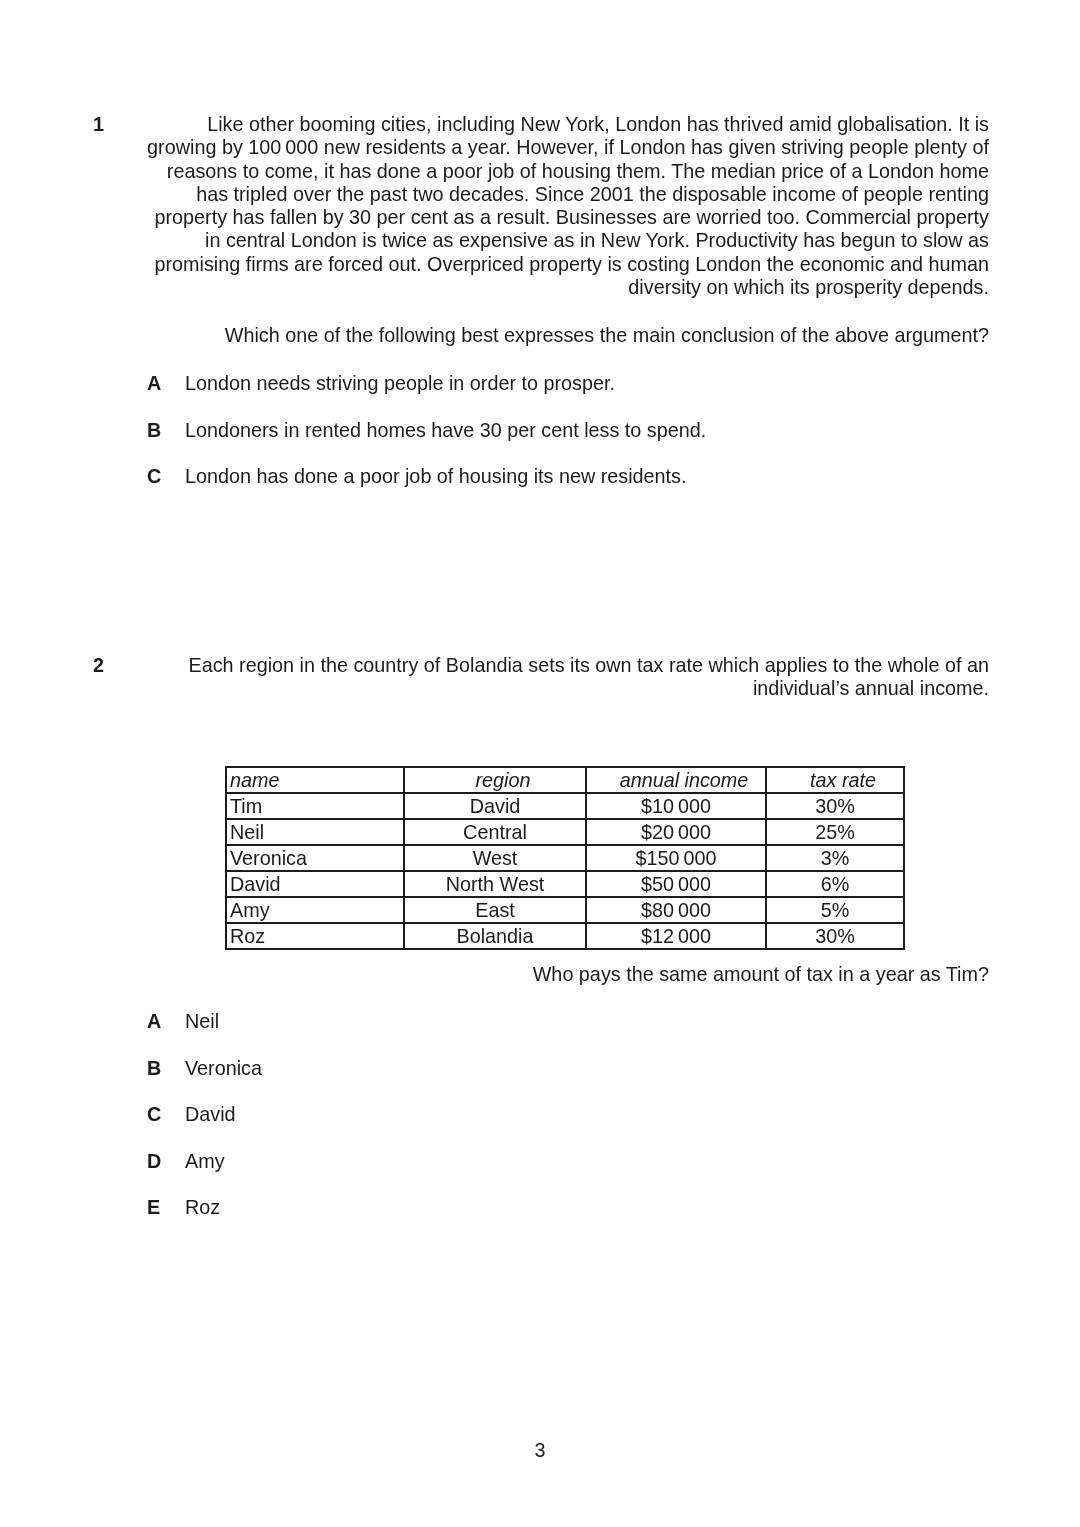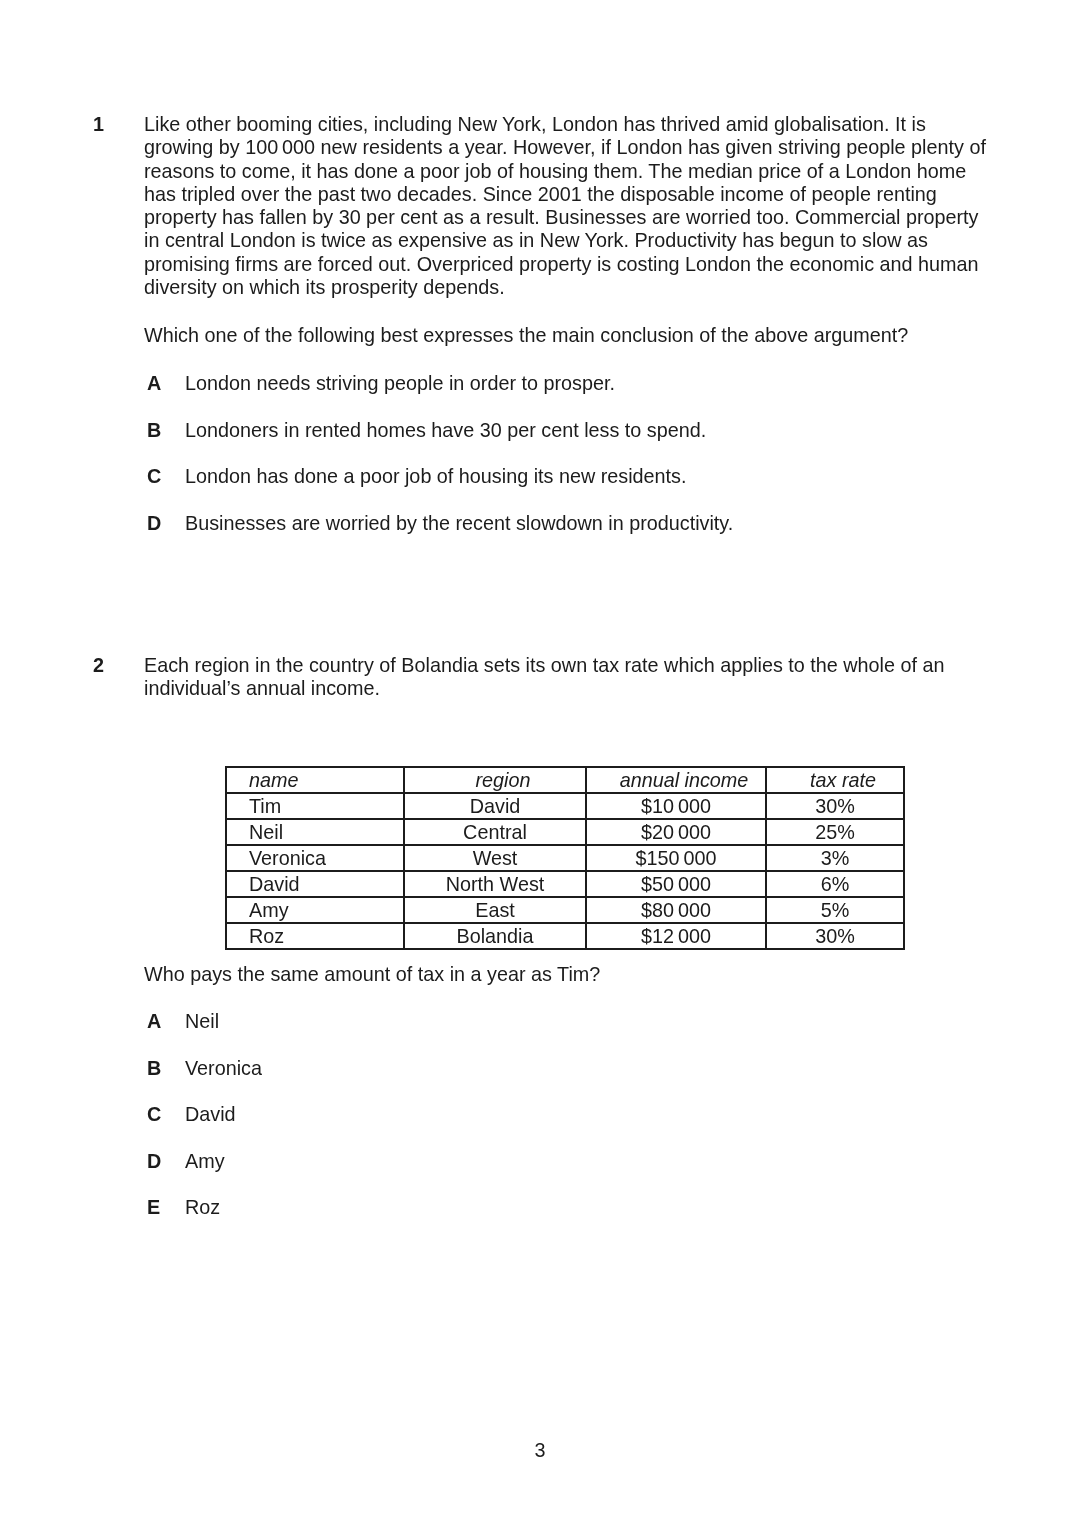--- a/index.html
+++ b/index.html
@@ -6,64 +6,61 @@
   .page{
     position:relative;
     width:1080px;height:1527px;
     background:#ffffff;
     font-family:"Liberation Sans","DejaVu Sans",sans-serif;
     color:#1c1c1c;
     font-size:19.8px;
     overflow:hidden;
   }
   .qnum{position:absolute;left:93px;font-weight:bold;line-height:23.3px;}
-  .body-text{position:absolute;left:144px;width:845px;line-height:23.3px;text-align:left;}
+  .body-text{position:absolute;left:144px;width:845px;line-height:23.3px;text-align:right;}
   .opt{position:absolute;left:147px;white-space:nowrap;line-height:23.3px;}
   .olet{display:inline-block;width:38px;font-weight:bold;}
   .taxtable{
     position:absolute;left:225px;top:766px;
     border-collapse:collapse;
     table-layout:fixed;
     font-size:19.8px;
   }
   .taxtable th,.taxtable td{
     border:2px solid #1c1c1c;
     height:24px;
     padding:0;
     text-align:center;
     vertical-align:middle;
     line-height:22px;
     font-weight:normal;
     white-space:nowrap;
     overflow:hidden;
   }
   .taxtable th{font-style:italic;padding-left:16px;}
-  .taxtable .cell-left{text-align:left;padding-left:22px;}
+  .taxtable .cell-left{text-align:left;padding-left:3px;}
   .pagenum{position:absolute;left:0;top:1439px;width:100%;text-align:center;line-height:23.3px;}
 </style>
 </head>
 <body>
 
 <div class="page">
 
   <div class="qnum" style="top:113px">1</div>
   <div class="body-text" style="top:113px">Like other booming cities, including New York, London has thrived amid globalisation. It is growing by 100 000 new residents a year. However, if London has given striving people plenty of reasons to come, it has done a poor job of housing them. The median price of a London home has tripled over the past two decades. Since 2001 the disposable income of people renting property has fallen by 30 per cent as a result. Businesses are worried too. Commercial property in central London is twice as expensive as in New York. Productivity has begun to slow as promising firms are forced out. Overpriced property is costing London the economic and human diversity on which its prosperity depends.</div>
   <div class="body-text" style="top:324px">Which one of the following best expresses the main conclusion of the above argument?</div>
 
   <div class="opt" style="top:372px">
     <span class="olet">A</span><span class="otxt">London needs striving people in order to prosper.</span>
   </div>
   <div class="opt" style="top:419px">
     <span class="olet">B</span><span class="otxt">Londoners in rented homes have 30 per cent less to spend.</span>
   </div>
   <div class="opt" style="top:465px">
     <span class="olet">C</span><span class="otxt">London has done a poor job of housing its new residents.</span>
-  </div>
-  <div class="opt" style="top:512px">
-    <span class="olet">D</span><span class="otxt">Businesses are worried by the recent slowdown in productivity.</span>
   </div>
 
   <div class="qnum" style="top:654px">2</div>
   <div class="body-text" style="top:654px">Each region in the country of Bolandia sets its own tax rate which applies to the whole of an individual’s annual income.</div>
 
   <table class="taxtable">
     <colgroup>
       <col style="width:178px">
         <col style="width:182px">
         <col style="width:180px">

